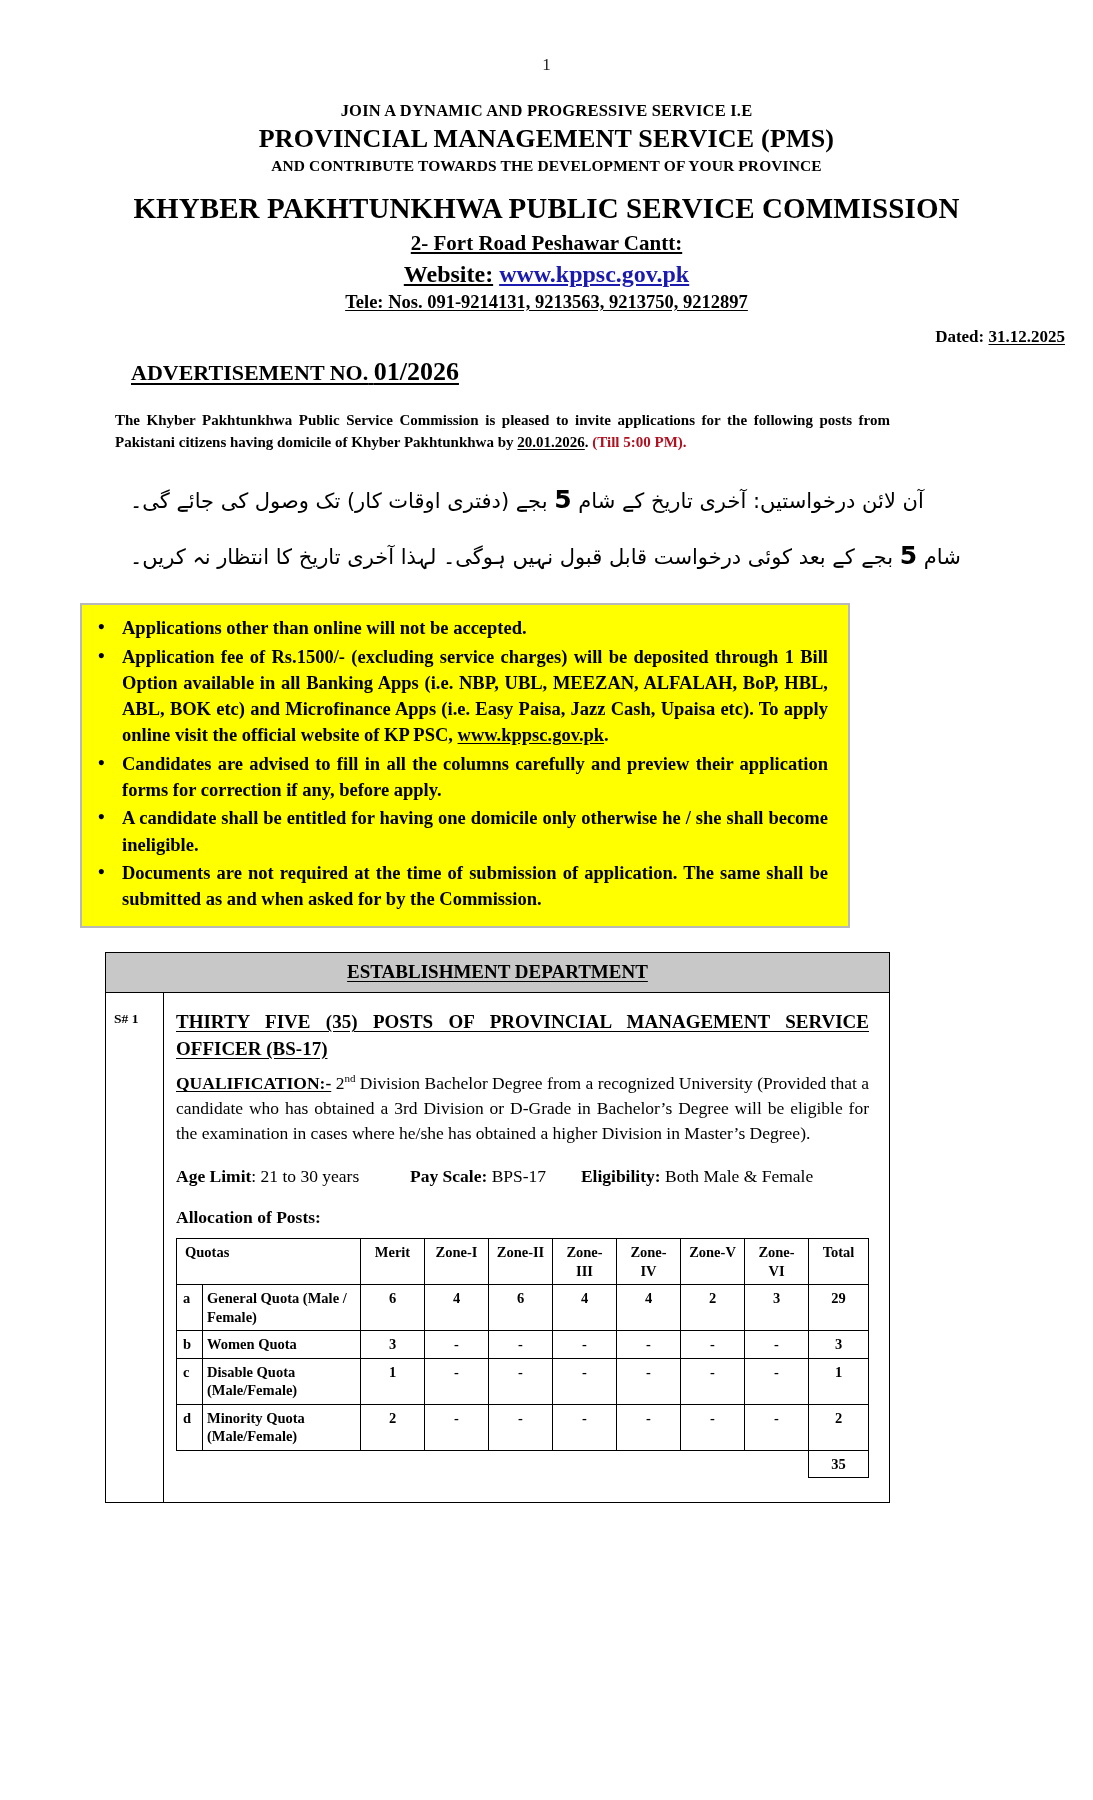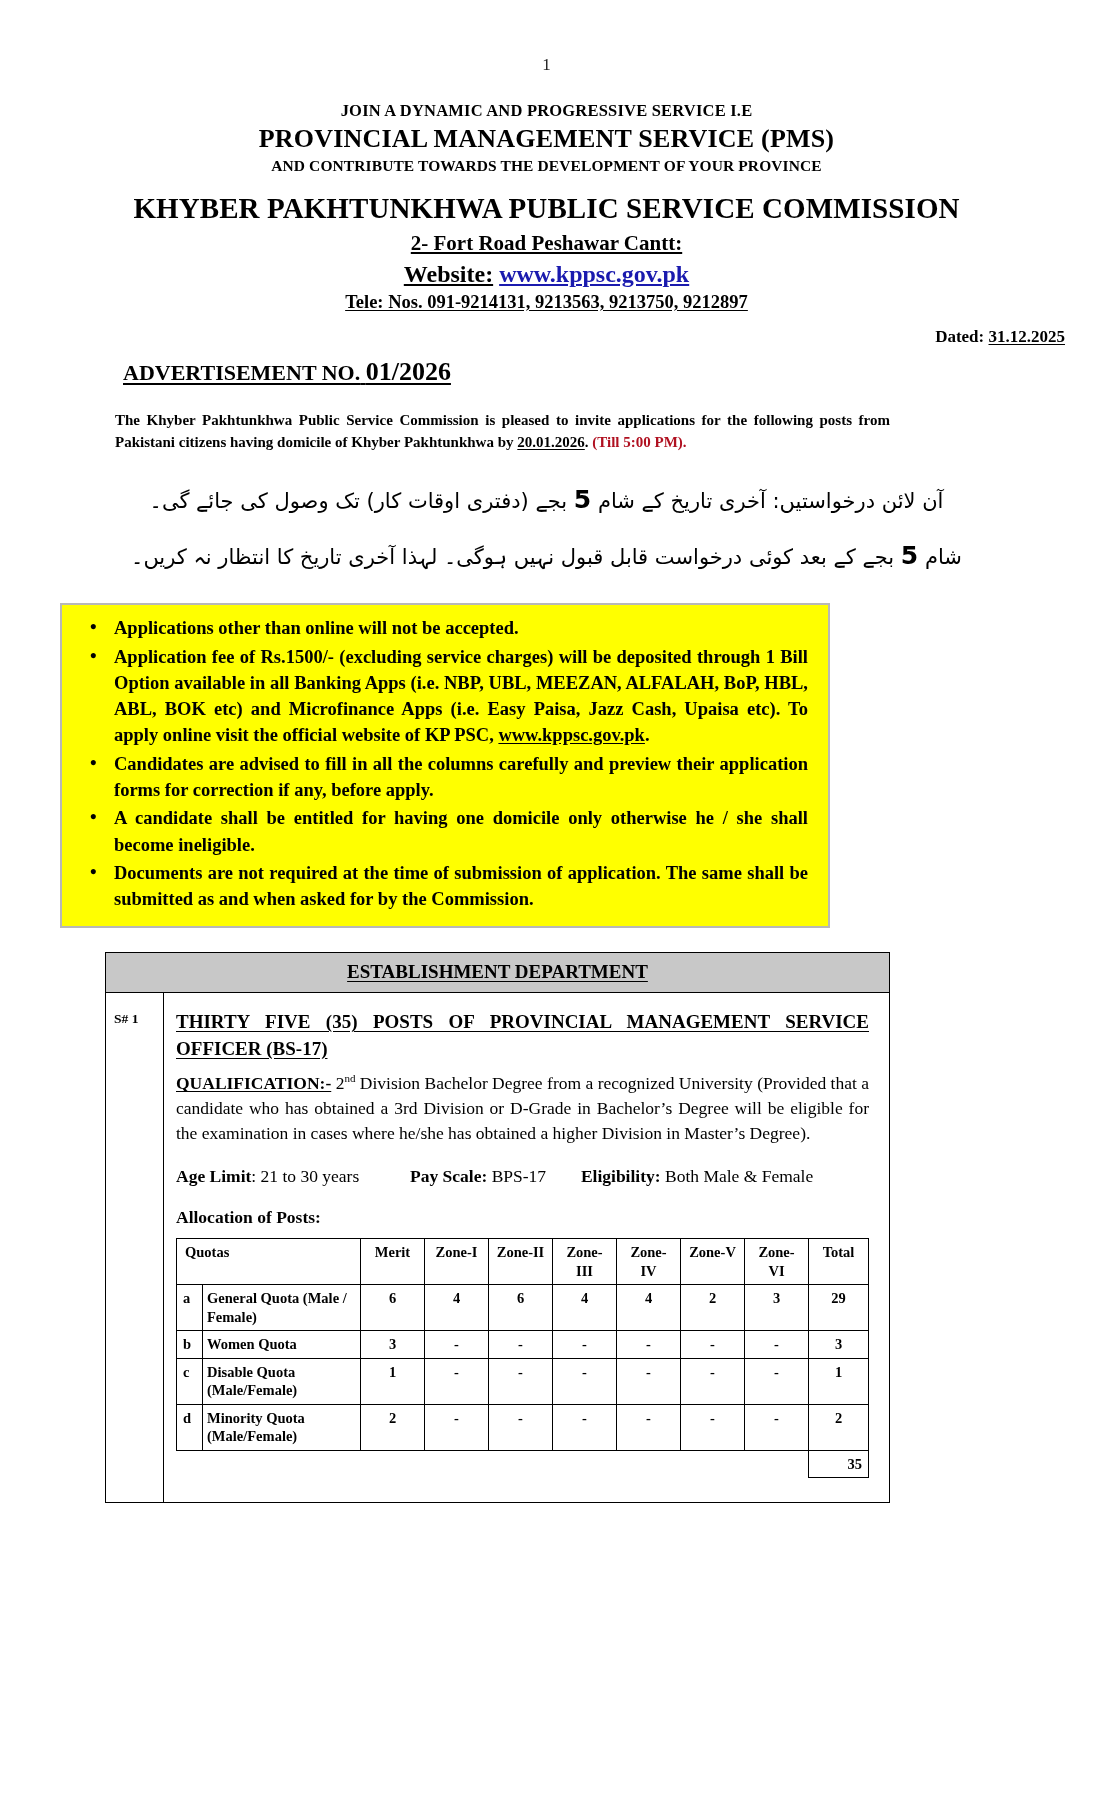--- a/index.html
+++ b/index.html
@@ -121,38 +121,38 @@
   }
   .intro .date-u {
     text-decoration: underline;
     text-underline-offset: 2px;
   }
   .intro .red { color: #b01020; }
 
   
   .urdu {
     direction: rtl;
-    text-align: center;
+    text-align: left;
     font-family: "DejaVu Sans", sans-serif;
     font-size: 21px;
     margin-top: 22px;
     padding: 0 130px;
     line-height: 2.0;
     color: #000;
   }
   .urdu .big5 { font-weight: bold; font-size: 25px; }
   .urdu-line { margin-bottom: 6px; }
 
   
   .notice {
-    margin: 22px 108px 0 60px;
+    margin: 22px 108px 0 80px;
     width: 770px;
     background: #ffff00;
     border: 2px solid #b8b8b8;
-    padding: 10px 16px 12px 20px;
+    padding: 10px 16px 12px 8px;
     font-family: Liberation Serif, serif;
   }
   .notice ul {
     margin: 0;
     padding: 0 4px 0 30px;
     list-style: none;
   }
   .notice li {
     font-size: 18.5px;
     font-weight: bold;
@@ -275,21 +275,20 @@
   table.alloc tr.sum td {
     border-left: none;
     border-bottom: none;
     border-top: none;
   }
   table.alloc tr.sum td.blank {
     border: none;
   }
   table.alloc tr.sum td.grand {
     border: 1px solid #000;
-    text-align: right;
   }
 </style>
 </head>
 <body>
 
 <div class="page">
 
   <div class="page-number">1</div>
 
   <div class="hdr">
@@ -303,21 +302,21 @@
       <span class="url">www.kppsc.gov.pk</span>
     </div>
     <div class="hdr-tel">Tele: Nos. 091-9214131, 9213563, 9213750, 9212897</div>
   </div>
 
   <div class="dated-row">
     <span>Dated:</span>
     <span class="dval">31.12.2025</span>
   </div>
 
-  <div style="padding-left:8px">
+  <div style="padding-left:16px">
     <div class="adv-row">
       <span>ADVERTISEMENT NO.</span>
       <span class="num">01/2026</span>
     </div>
   </div>
 
   <div class="intro">
     <span>The Khyber Pakhtunkhwa Public Service Commission is pleased to invite applications for the following posts from Pakistani citizens having domicile of Khyber Pakhtunkhwa by</span>
     <span class="date-u">20.01.2026</span><span>.</span>
     <span class="red">(Till 5:00 PM).</span>

